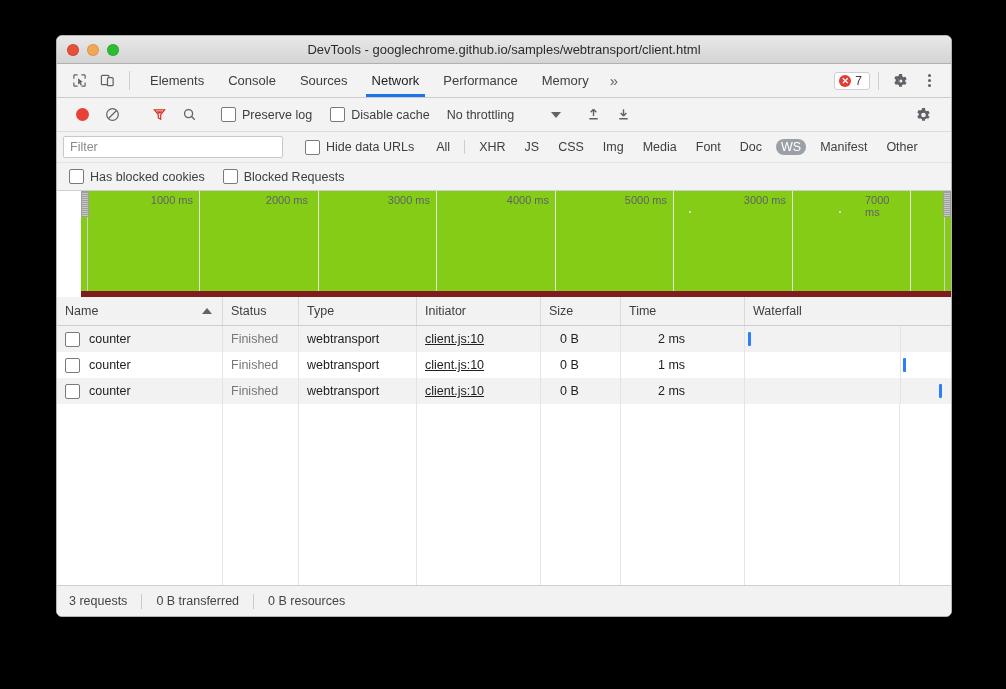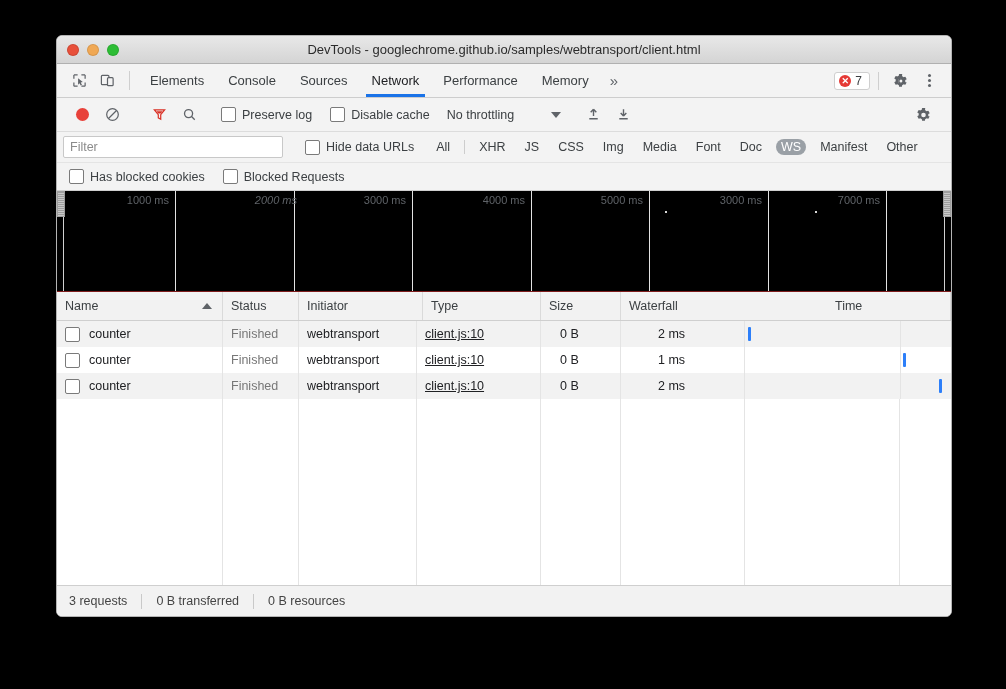--- a/index.html
+++ b/index.html
@@ -134,23 +134,23 @@
   .filterbar2 {
     flex: 0 0 27px; height: 27px;
     background: #f3f3f3;
     border-bottom: 1px solid #cfcfcf;
     display: flex; align-items: center; gap: 18px; padding-left: 12px;
   }
 
   
   .overview {
     flex: 0 0 100px; height: 100px;
-    background: #000000;
-    border-bottom: 1px solid #7f1d1d;
-    position: relative; overflow: hidden;
+    background: #84cc16;
+    border-bottom: 6px solid #7f1d1d;
+    position: relative; overflow: hidden; margin-left: 24px;
   }
   .ov-divider { position: absolute; top: 0; bottom: 0; width: 1px; background: #e2e2e2; }
   .ov-label { position: absolute; top: 3px; font-size: 11px; color: #5f6368; transform: translateX(-100%); padding-right: 4px; }
   .ov-grip {
     position: absolute; top: 0; width: 6px; height: 24px;
     background: repeating-linear-gradient(to bottom, #9e9e9e 0 1px, #c9c9c9 1px 2px);
     border: 1px solid #9e9e9e;
   }
   .ov-mark { position: absolute; width: 2px; height: 2px; background: #d7d7d7; }
   .ov-edge-l, .ov-edge-r { position: absolute; top: 0; bottom: 0; width: 1px; background: #d0d0d0; }
@@ -381,21 +381,21 @@
 
       <div class="ov-divider" style="left:118px;"></div>
       <div class="ov-divider" style="left:237px;"></div>
       <div class="ov-divider" style="left:355px;"></div>
       <div class="ov-divider" style="left:474px;"></div>
       <div class="ov-divider" style="left:592px;"></div>
       <div class="ov-divider" style="left:711px;"></div>
       <div class="ov-divider" style="left:829px;"></div>
 
       <div class="ov-label" style="left:116px;">1000 ms</div>
-      <div class="ov-label" style="left:244px;font-style:italic;">2000 ms</div>
+      <div class="ov-label" style="left:231px;">2000 ms</div>
       <div class="ov-label" style="left:353px;">3000 ms</div>
       <div class="ov-label" style="left:472px;">4000 ms</div>
       <div class="ov-label" style="left:590px;">5000 ms</div>
       <div class="ov-label" style="left:709px;">3000 ms</div>
       <div class="ov-label" style="left:827px;">7000 ms</div>
 
       <div class="ov-mark" style="left:608px;top:20px;"></div>
       <div class="ov-mark" style="left:758px;top:20px;"></div>
 
       <div class="ov-grip" style="left:0;"></div>
@@ -404,34 +404,34 @@
 
     <div class="tablewrap">
       <div class="thead">
         <div class="th" style="width:166px;">
           <span>Name</span>
           <span class="sort-tri"></span>
         </div>
         <div class="th" style="width:76px;">
           <span>Status</span>
         </div>
+        <div class="th" style="width:118px;">
+          <span>Type</span>
+        </div>
         <div class="th" style="width:124px;">
           <span>Initiator</span>
         </div>
-        <div class="th" style="width:118px;">
-          <span>Type</span>
-        </div>
         <div class="th" style="width:80px;">
           <span>Size</span>
         </div>
+        <div class="th" style="width:124px;">
+          <span>Time</span>
+        </div>
         <div class="th" style="flex:1 1 auto;border-right:none;">
           <span>Waterfall</span>
-        </div>
-        <div class="th" style="width:124px;">
-          <span>Time</span>
         </div>
       </div>
 
       <div class="tbody">
 
         <div class="trow odd">
           <div class="td" style="width:166px;">
             <span class="rowbox"></span>
             <span>counter</span>
           </div>

